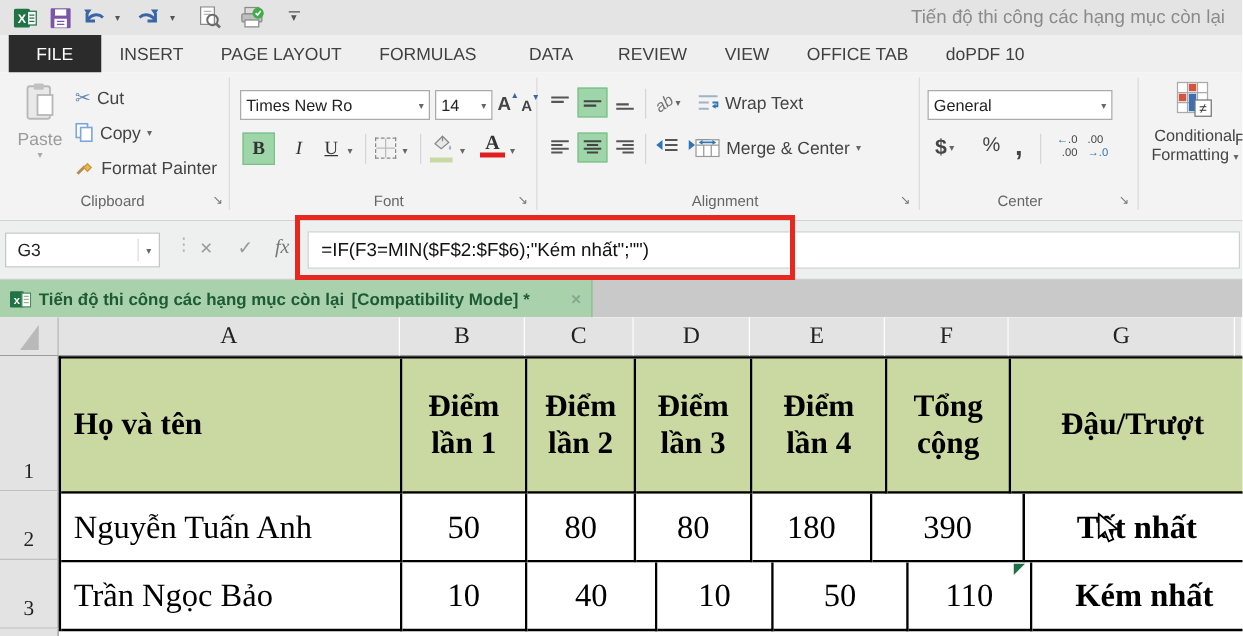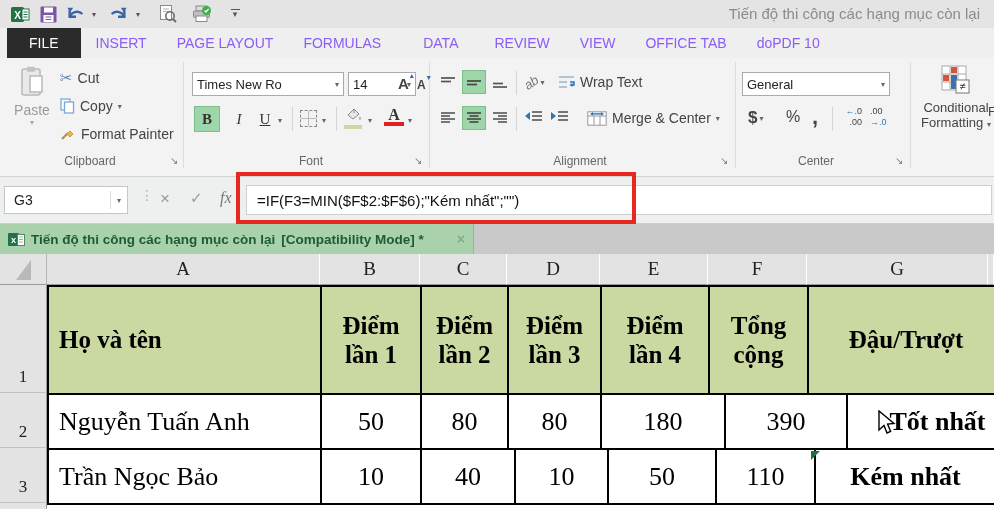--- a/index.html
+++ b/index.html
@@ -10,21 +10,21 @@
 
   
   .titlebar { position:absolute; left:0; top:0; width:994px; height:28px; background:#e4e4e4; }
   .qat-ico { position:absolute; top:4px; width:20px; height:20px; display:flex; align-items:center; justify-content:center; }
   .qat-caret { position:absolute; top:10px; font-size:8px; color:#555; }
   .qat-more { position:absolute; left:228px; top:7px; width:14px; height:14px; color:#555; font-size:9px; text-align:center; line-height:7px; }
   .win-title { position:absolute; right:14px; top:0; height:28px; line-height:28px; font-size:15px; color:#8b8b8b; }
 
   
   .tabrow { position:absolute; left:0; top:28px; width:994px; height:30px; background:#efefef; display:flex; align-items:stretch; }
-  .tab { padding:0 15px; font-size:14px; color:#8b5cf6; display:flex; align-items:center; }
+  .tab { padding:0 15px; font-size:14px; color:#404040; display:flex; align-items:center; }
   .tab-file { background:#2b2b2b; color:#fff; padding:0 22px; margin-left:7px; }
   .tab-active { background:#f3f3f3; color:#217346; border:1px solid #d5d5d5; border-bottom:none; margin-left:6px; }
 
   
   .ribbon { position:absolute; left:0; top:58px; width:994px; height:119px; background:#f3f3f3; border-bottom:1px solid #d2d2d2; }
   .gsep { position:absolute; top:4px; height:106px; width:1px; background:#dcdcdc; }
   .glabel { position:absolute; top:96px; font-size:12px; color:#666; text-align:center; }
   .launcher { position:absolute; top:97px; font-size:10px; color:#777; }
   .rbtn { position:absolute; display:flex; align-items:center; gap:5px; font-size:14px; color:#444; height:24px; }
   .combo { position:absolute; background:#fff; border:1px solid #ababab; height:24px; display:flex; align-items:center; font-size:13px; color:#222; padding:0 4px; }
@@ -182,21 +182,21 @@
         </svg>
       <span>Format Painter</span>
     </div>
     <span class="glabel" style="left:40px;width:100px">Clipboard</span>
     <span class="launcher" style="left:170px">↘</span>
 
     <div class="combo" style="left:192px;top:14px;width:152px">
       <span>Times New Ro</span>
       <span class="cc">▾</span>
     </div>
-    <div class="combo" style="left:348px;top:14px;width:68px">
+    <div class="combo" style="left:348px;top:14px;width:46px">
       <span>14</span>
       <span class="cc">▾</span>
     </div>
     <div class="rbtn" style="left:398px;top:13px;font-size:15px;font-weight:bold;color:#444;gap:1px">
       <span>A</span>
         <span style="font-size:8px;color:#3a66a7;align-self:flex-start">▴</span>
     </div>
     <div class="rbtn" style="left:417px;top:15px;font-size:12px;font-weight:bold;color:#444;gap:1px">
       <span>A</span>
         <span style="font-size:8px;color:#3a66a7;align-self:flex-start">▾</span>
@@ -304,21 +304,21 @@
           <path d="M6 2 L1 6 L6 10 Z" fill="#2e75b6"></path>
         </svg></span>
     <span class="abs" style="left:550px;top:52px"><svg width="19" height="14">
           <g stroke="#555" stroke-width="1.6">
             <line x1="8" y1="2" x2="18" y2="2"></line>
             <line x1="8" y1="6" x2="18" y2="6"></line>
             <line x1="8" y1="10" x2="18" y2="10"></line>
           </g>
           <path d="M1 2 L6 6 L1 10 Z" fill="#2e75b6"></path>
         </svg></span>
-    <div class="rbtn" style="left:587px;top:48px">
+    <div class="rbtn" style="left:556px;top:48px">
       <svg width="20" height="15">
           <rect x="0.8" y="0.8" width="18.4" height="13.4" fill="#fff" stroke="#999"></rect>
           <line x1="0.8" y1="5" x2="19.2" y2="5" stroke="#999"></line>
           <line x1="7" y1="5" x2="7" y2="14" stroke="#999"></line>
           <line x1="13" y1="5" x2="13" y2="14" stroke="#999"></line>
           <path d="M5 2.9 L15 2.9" stroke="#2e75b6" stroke-width="1.4"></path>
           <path d="M6 1 L3 2.9 L6 4.8 Z" fill="#2e75b6"></path>
           <path d="M14 1 L17 2.9 L14 4.8 Z" fill="#2e75b6"></path>
         </svg>
       <span>Merge &amp; Center</span>
@@ -435,28 +435,28 @@
 lần 4</div>
         <div class="td th" style="width:99px">Tổng
 cộng</div>
         <div class="td th" style="width:196px">Đậu/Trượt</div>
       </div>
       <div class="trow" style="height:55px">
         <div class="td left" style="width:273px">Nguyễn Tuấn Anh</div>
         <div class="td" style="width:100px">50</div>
         <div class="td" style="width:87px">80</div>
         <div class="td" style="width:93px">80</div>
-        <div class="td" style="width:124px">180</div>
+        <div class="td" style="width:96px">180</div>
         <div class="td" style="width:122px">390</div>
         <div class="td bold" style="width:181px">Tốt nhất</div>
       </div>
       <div class="trow" style="height:55px">
         <div class="td left" style="width:273px">Trần Ngọc Bảo</div>
         <div class="td" style="width:100px">10</div>
-        <div class="td" style="width:94px">40</div>
+        <div class="td" style="width:104px">40</div>
         <div class="td" style="width:93px">10</div>
         <div class="td" style="width:108px">50</div>
         <div class="td" style="width:99px">110</div>
         <div class="td bold" style="width:181px">Kém nhất</div>
       </div>
     </div>
 
     <span class="g3tri" style="left:811px;top:197px"></span>
   </div>
 

